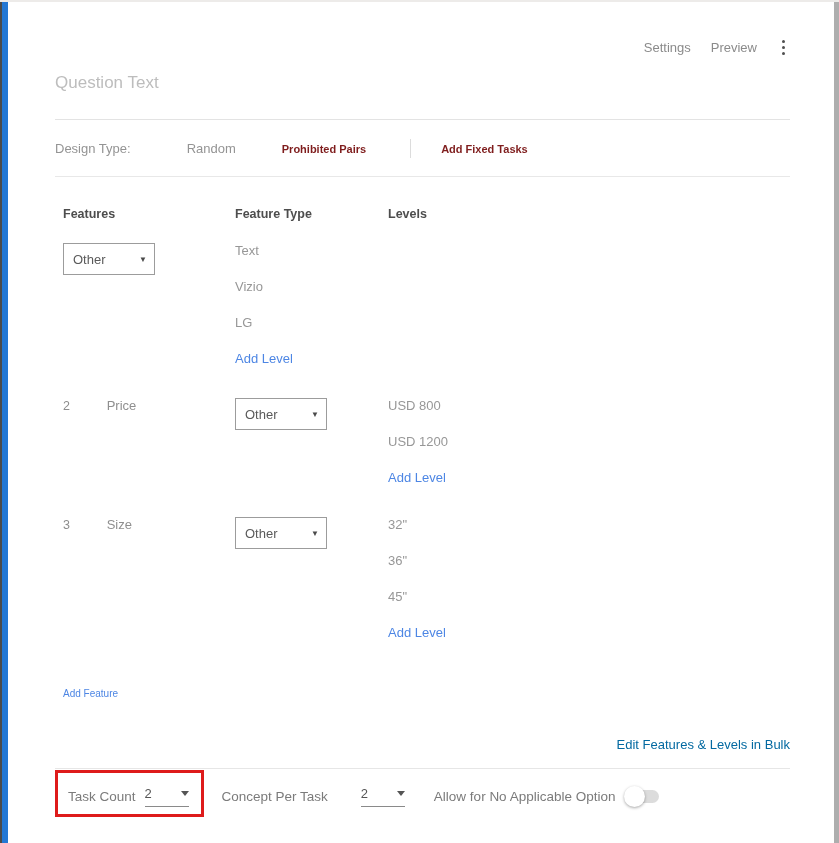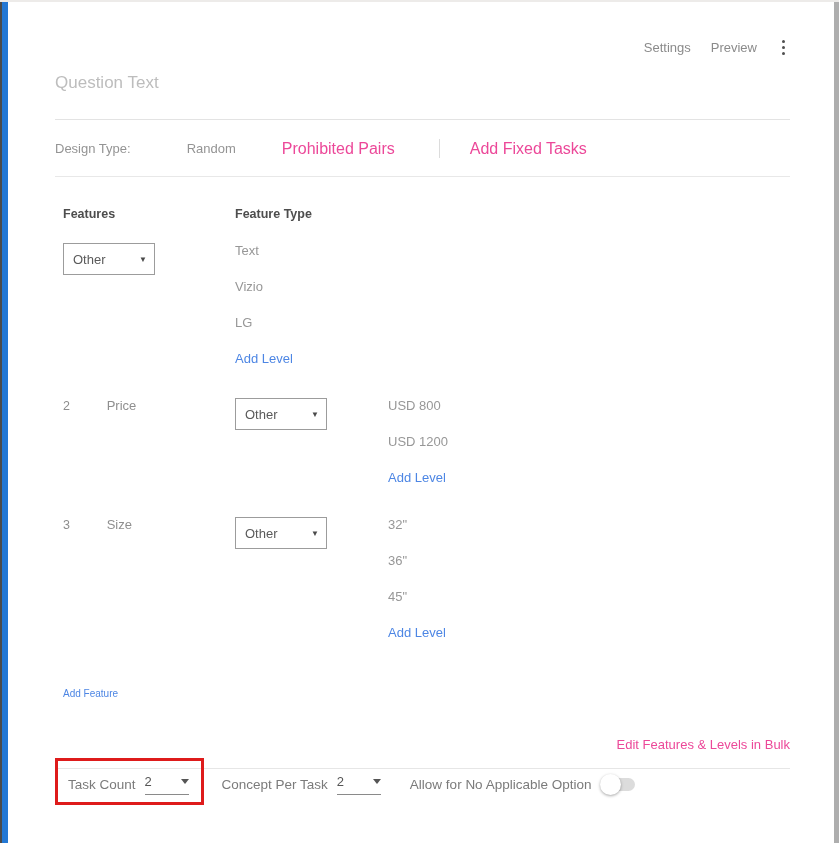--- a/index.html
+++ b/index.html
@@ -22,21 +22,21 @@
 
   .question-input {
     display:block; width:100%; border:none; border-bottom:1px solid #e3e3e3;
     outline:none; font-size:17px; color:#555; padding:10px 0 26px; margin-top:6px;
     font-family:"Liberation Sans", sans-serif; background:transparent;
   }
   .question-input::placeholder { color:#bdbdbd; }
 
   .design-row { display:flex; align-items:center; padding:19px 0 18px; border-bottom:1px solid #e8e8e8; font-size:13px; color:#949494; }
   .design-value { margin-left:56px; }
-  .navy { color:#ec4899; font-weight:400; font-size:16px; cursor:pointer; }
+  .navy { color:#7f1d1d; font-weight:700; font-size:11px; cursor:pointer; }
   .navy.first { margin-left:46px; }
   .vdiv { margin-left:44px; width:1px; height:19px; background:#dcdcdc; }
   .navy.second { margin-left:30px; }
 
   .features-table { margin-top:30px; }
   .thead, .trow { display:grid; grid-template-columns:172px 153px 1fr; padding-left:8px; }
   .thead { font-size:12.5px; font-weight:700; color:#4d4d4d; margin-bottom:22px; }
   .trow { margin-bottom:32px; font-size:13px; color:#949494; }
   .fnum { display:inline-block; width:40px; font-size:12.5px; color:#8d8d8d; }
   .fname { color:#8f8f8f; }
@@ -44,32 +44,32 @@
     width:92px; height:32px; border:1px solid #9c9c9c; background:#fff;
     display:flex; align-items:center; justify-content:space-between;
     padding:0 7px 0 9px; font-size:13px; color:#5a5a5a; cursor:pointer;
   }
   .fselect .caret-txt { font-size:8px; color:#4a4a4a; }
   .level { height:36px; color:#979797; }
   .add-level { display:inline-block; font-size:13px; color:#4d86e4; cursor:pointer; }
   .add-feature { display:inline-block; margin:16px 0 0 8px; font-size:10px; color:#4d86e4; cursor:pointer; }
 
   .bulk-row { text-align:right; margin-top:34px; padding-bottom:15px; }
-  .bulk-link { font-size:13px; color:#ec4899; cursor:pointer; }
+  .bulk-link { font-size:13px; color:#0369a1; cursor:pointer; }
 
-  .task-row { border-top:1px solid #e6e6e6; display:flex; align-items:center; padding:5px 0 19px; font-size:13.5px; color:#7b7b7b; }
+  .task-row { border-top:1px solid #e6e6e6; display:flex; align-items:center; padding:17px 0 19px; font-size:13.5px; color:#7b7b7b; }
   .tc-group { position:relative; display:flex; align-items:center; padding:0 15px 0 13px; }
   .red-frame { position:absolute; left:0; top:-16px; bottom:-10px; right:0; border:3px solid #de1b1b; pointer-events:none; }
   .ddval {
     display:inline-flex; align-items:center; justify-content:space-between;
     width:44px; border-bottom:1px solid #8a8a8a; padding-bottom:5px; margin-left:9px;
     color:#555; font-size:13px; cursor:pointer;
   }
   .caret-tri { width:0; height:0; border-left:4px solid transparent; border-right:4px solid transparent; border-top:5px solid #555; }
-  .cpt-group { margin-left:18px; display:flex; align-items:center; }
+  .cpt-group { margin-left:18px; display:flex; align-items:center;gap:24px; }
   .allow-group { margin-left:29px; display:flex; align-items:center; }
   .toggle { position:relative; width:32px; height:13px; border-radius:7px; background:#dcdcdc; margin-left:12px; cursor:pointer; }
   .toggle .knob {
     position:absolute; left:-3px; top:-4px; width:21px; height:21px; border-radius:50%;
     background:#fff; box-shadow:0 1px 3px rgba(0,0,0,0.35);
   }
 </style>
 </head>
 <body>
 
@@ -96,20 +96,21 @@
       <span class="design-value">Random</span>
       <span class="navy first">Prohibited Pairs</span>
       <span class="vdiv"></span>
       <span class="navy second">Add Fixed Tasks</span>
     </div>
 
     <div class="features-table">
       <div class="thead">
         <span>Features</span>
         <span>Feature Type</span>
+        <span>Levels</span>
       </div>
 
       <div class="trow">
         <div>
           <div class="fselect">
             <span>Other</span>
             <span class="caret-txt">▼</span>
           </div>
         </div>
         <div>

